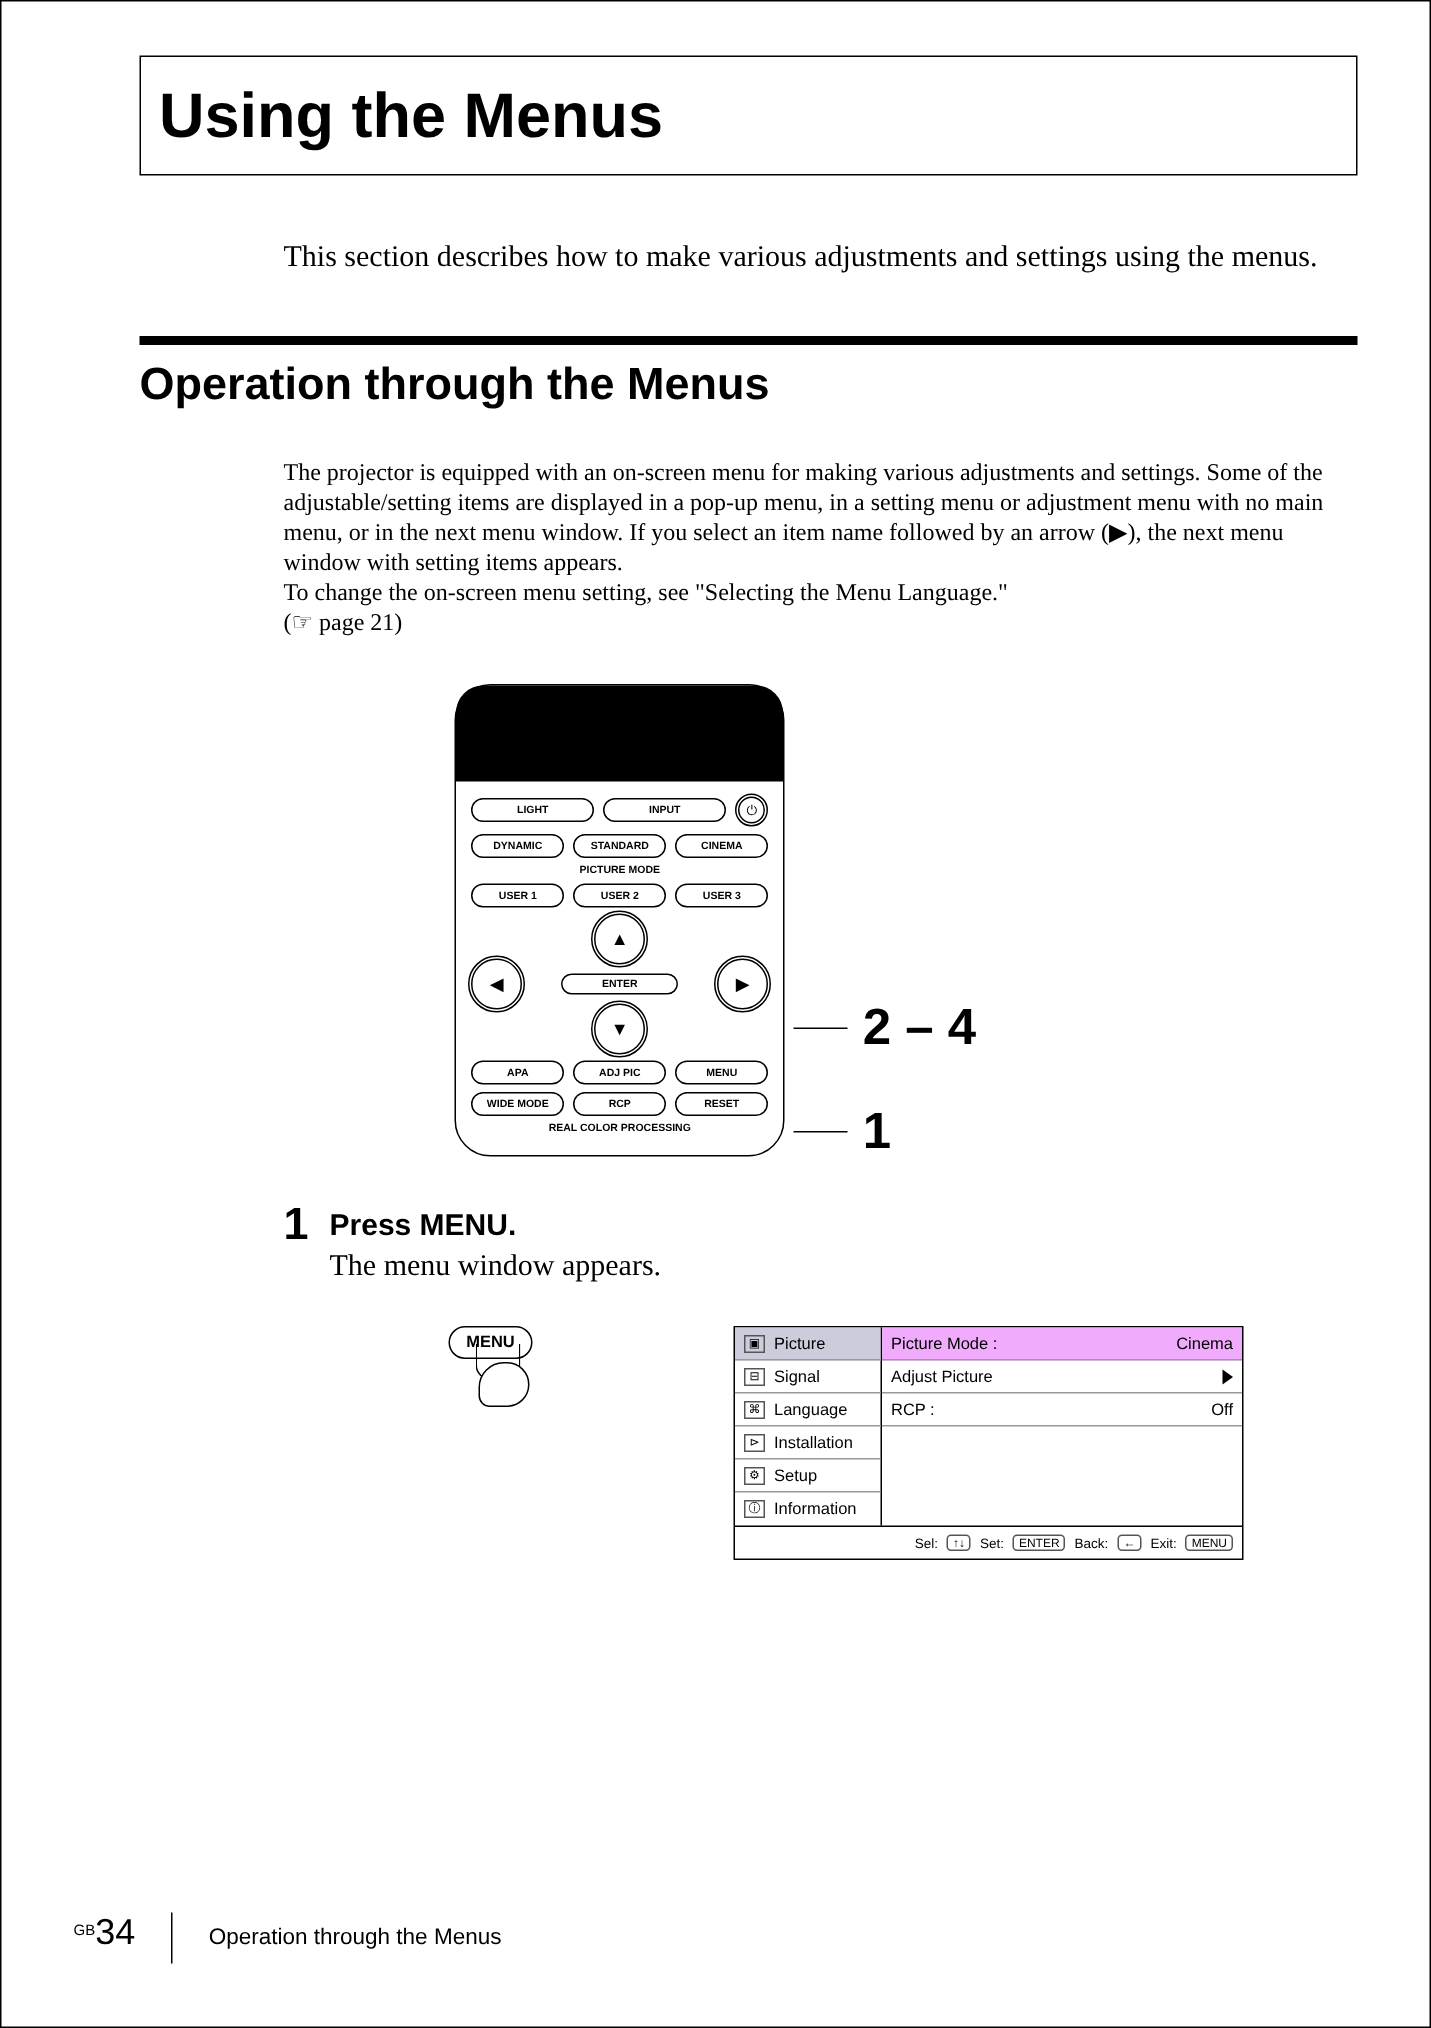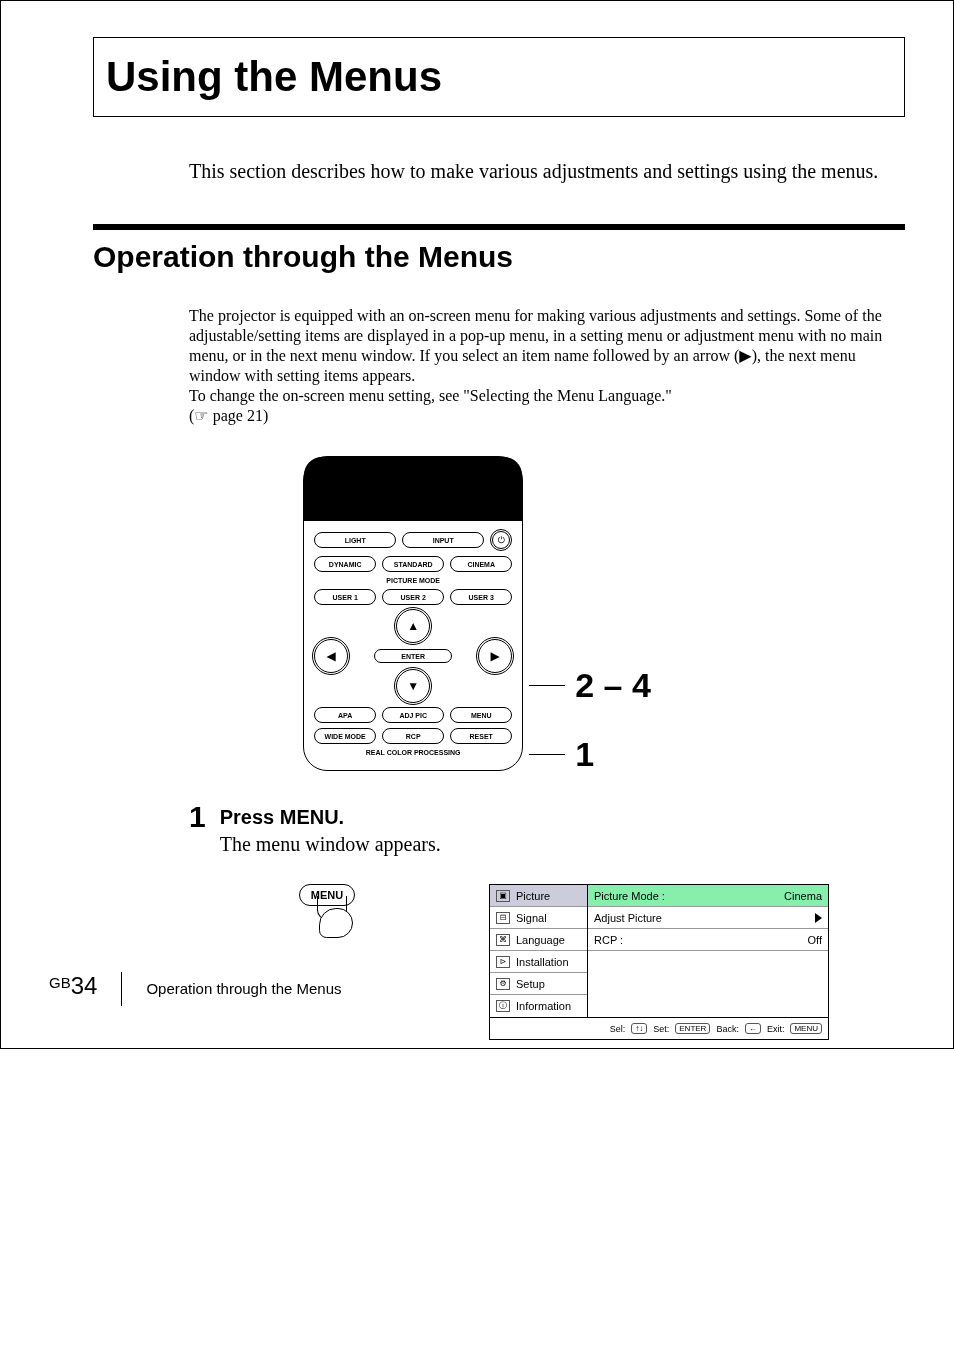--- a/index.html
+++ b/index.html
@@ -1,17 +1,17 @@
 <!DOCTYPE html>
 <html><head>
 <meta charset="utf-8">
 <style>
   * { box-sizing: border-box; margin: 0; padding: 0; }
   html, body { width: 954px; height: 1352px; background: #fff; font-family: "Times New Roman", Times, serif; color: #000; }
-  .page { position: relative; width: 954px; height: 1049px; padding: 36px 48px 48px 48px; border: 1px solid #000; }
+  .page { position: relative; width: 954px; height: 1352px; padding: 36px 48px 48px 48px; border: 1px solid #000; }
 
   .title-bar { border: 1px solid #000; margin-left: 44px; margin-right: 0; margin-bottom: 42px; height: 80px; display: flex; align-items: center; padding-left: 12px; }
   .title-bar h1 { font-family: Arial, Helvetica, sans-serif; font-weight: 700; font-size: 42px; }
 
   .intro { margin-left: 140px; margin-right: 20px; font-size: 20px; line-height: 1.25; margin-bottom: 40px; }
 
   .sect-rule { height: 6px; background: #000; margin-left: 44px; margin-right: 0; margin-bottom: 10px; }
   .sect-head { font-family: Arial, Helvetica, sans-serif; font-weight: 700; font-size: 30px; margin-left: 44px; margin-bottom: 32px; }
 
   .body { margin-left: 140px; margin-right: 20px; font-size: 16px; line-height: 1.25; }
@@ -50,30 +50,30 @@
   .btn-menu .press { position:absolute; left:18px; top:12px; width:30px; height:24px; border:1.6px solid #000; border-top:none; border-radius:0 0 10px 10px; }
   .btn-menu .finger { position:absolute; left:20px; top:24px; width:34px; height:30px; border:1.6px solid #000; border-radius:8px 16px 16px 8px; border-top-left-radius:18px; background:#fff; }
 
   .osd { width: 340px; border:1px solid #000; font-family: Arial, sans-serif; font-size:11px; }
   .osd-row { display:flex; }
   .osd-left { width: 98px; border-right:1px solid #000; }
   .osd-right { flex:1; }
   .cell { border-bottom:1px solid #999; padding: 4px 6px; display:flex; align-items:center; gap:6px; height:22px; }
   .cell.nobb { border-bottom:none; }
   .osd-left .cell.sel { background: #ccd; }
-  .osd-right .cell.sel { background: #86efac; display:flex; justify-content:space-between; }
+  .osd-right .cell.sel { background: #f0abfc; display:flex; justify-content:space-between; }
   .osd-right .cell.row2 { display:flex; justify-content:space-between; }
   .osd-right .cell.arrow { justify-content:space-between; }
   .ic { width:14px; height:12px; border:1px solid #555; display:inline-block; font-size:8px; text-align:center; line-height:10px; }
   .osd-foot { height:22px; border-top:1px solid #000; font-size:9px; display:flex; align-items:center; justify-content:flex-end; padding-right:6px; gap:6px; }
   .kb { border:1px solid #555; border-radius:3px; padding:0 3px; font-size:8px; }
   .tri-r { display:inline-block; width:0; height:0; border-top:5px solid transparent; border-bottom:5px solid transparent; border-left:7px solid #000; }
 
   .footer { position:absolute; left:48px; bottom:42px; display:flex; align-items:baseline; gap:16px; }
-  .footer .gb { font-size:15px; font-family:Arial; vertical-align:super; }
+  .footer .gb { font-size:10px; font-family:Arial; vertical-align:super; }
   .footer .pn { font-size:24px; font-family:Arial; }
   .footer .frule { width:1px; height:34px; background:#000; align-self:center; margin:0 8px; }
   .footer .fsect { font-family:Arial; font-size:15px; }
 
   .page-ref::before { content: "(☞ "; }
   .page-ref::after { content: ")"; }
 </style>
 </head>
 <body>
 

